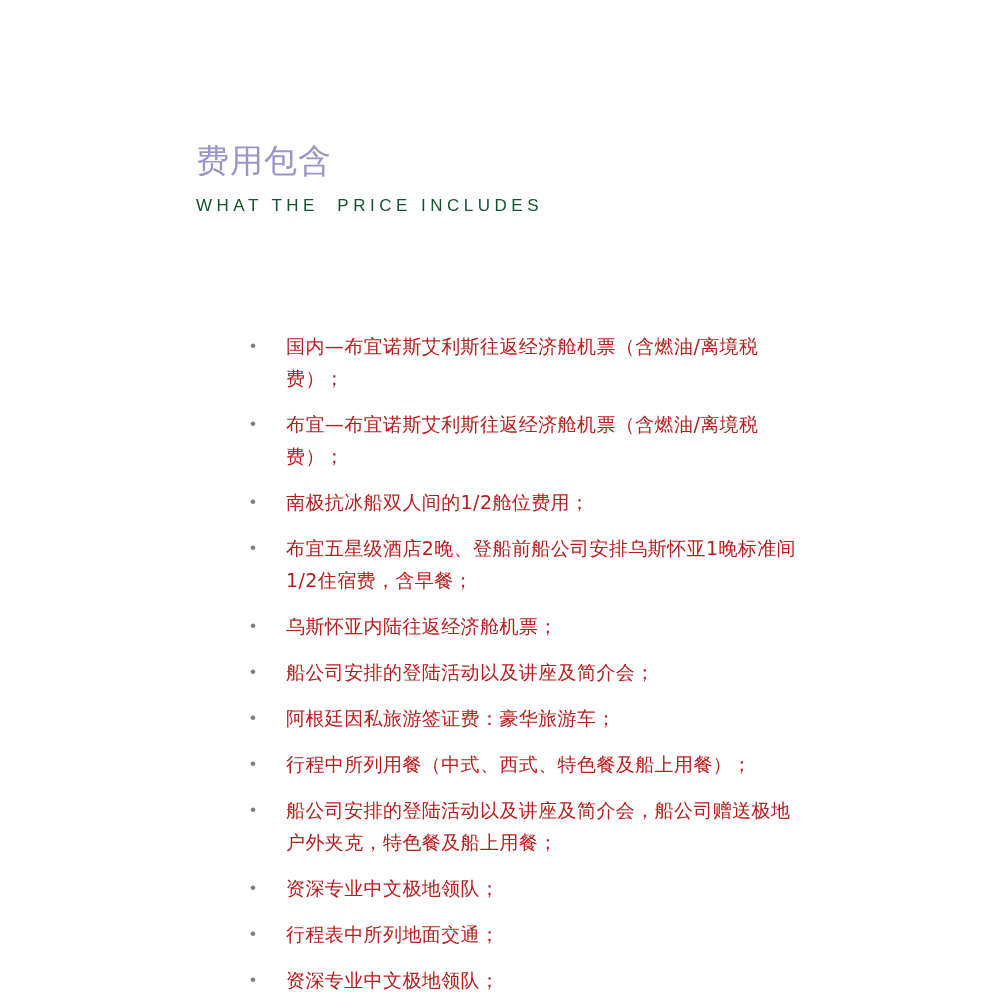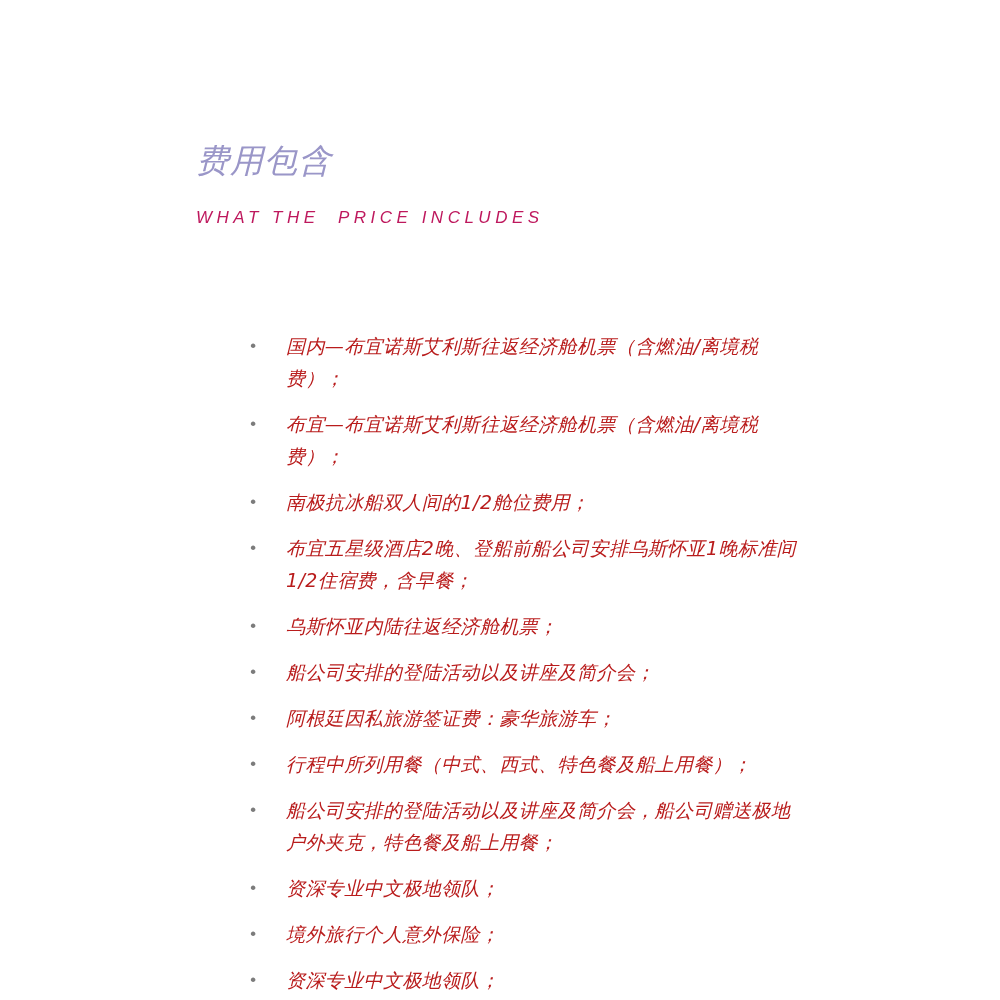--- a/index.html
+++ b/index.html
@@ -11,43 +11,42 @@
     height: 1000px;
     background: #ffffff;
     font-family: "Liberation Sans", sans-serif;
     overflow: hidden;
   }
   .page {
     position: relative;
     width: 1000px;
     height: 900px;
     box-sizing: border-box;
-    font-style: italic;
   }
   .header {
     position: absolute;
     left: 196px;
     top: 140px;
     width: 700px;
   }
   .title-cn {
     font-family: "DejaVu Sans", sans-serif;
     font-size: 33px;
     line-height: 42px;
     color: #9a96c8;
     letter-spacing: 1px;
     font-weight: 400;
     margin: 0;
   }
   .title-en {
-    margin-top: 26px;
+    margin-top: 14px;
     font-family: "Liberation Sans", sans-serif;
     font-size: 17px;
     letter-spacing: 4.5px;
-    color: #be185d;
+    color: #14532d;
     font-weight: 400;
     white-space: pre;
   }
   .list {
     position: absolute;
     left: 238px;
     top: 330px;
     width: 560px;
     margin: 0;
     padding: 0;
@@ -124,21 +123,21 @@
     <li class="list-item">
       <span class="bullet">•</span>
       <span class="item-text">船公司安排的登陆活动以及讲座及简介会，船公司赠送极地户外夹克，特色餐及船上用餐；</span>
     </li>
     <li class="list-item">
       <span class="bullet">•</span>
       <span class="item-text">资深专业中文极地领队；</span>
     </li>
     <li class="list-item">
       <span class="bullet">•</span>
-      <span class="item-text">境外旅行个人意外保险；</span>
+      <span class="item-text">行程表中所列地面交通；</span>
     </li>
     <li class="list-item">
       <span class="bullet">•</span>
       <span class="item-text">资深专业中文极地领队；</span>
     </li>
   </ul>
 
 </div>
 
 </body></html>

